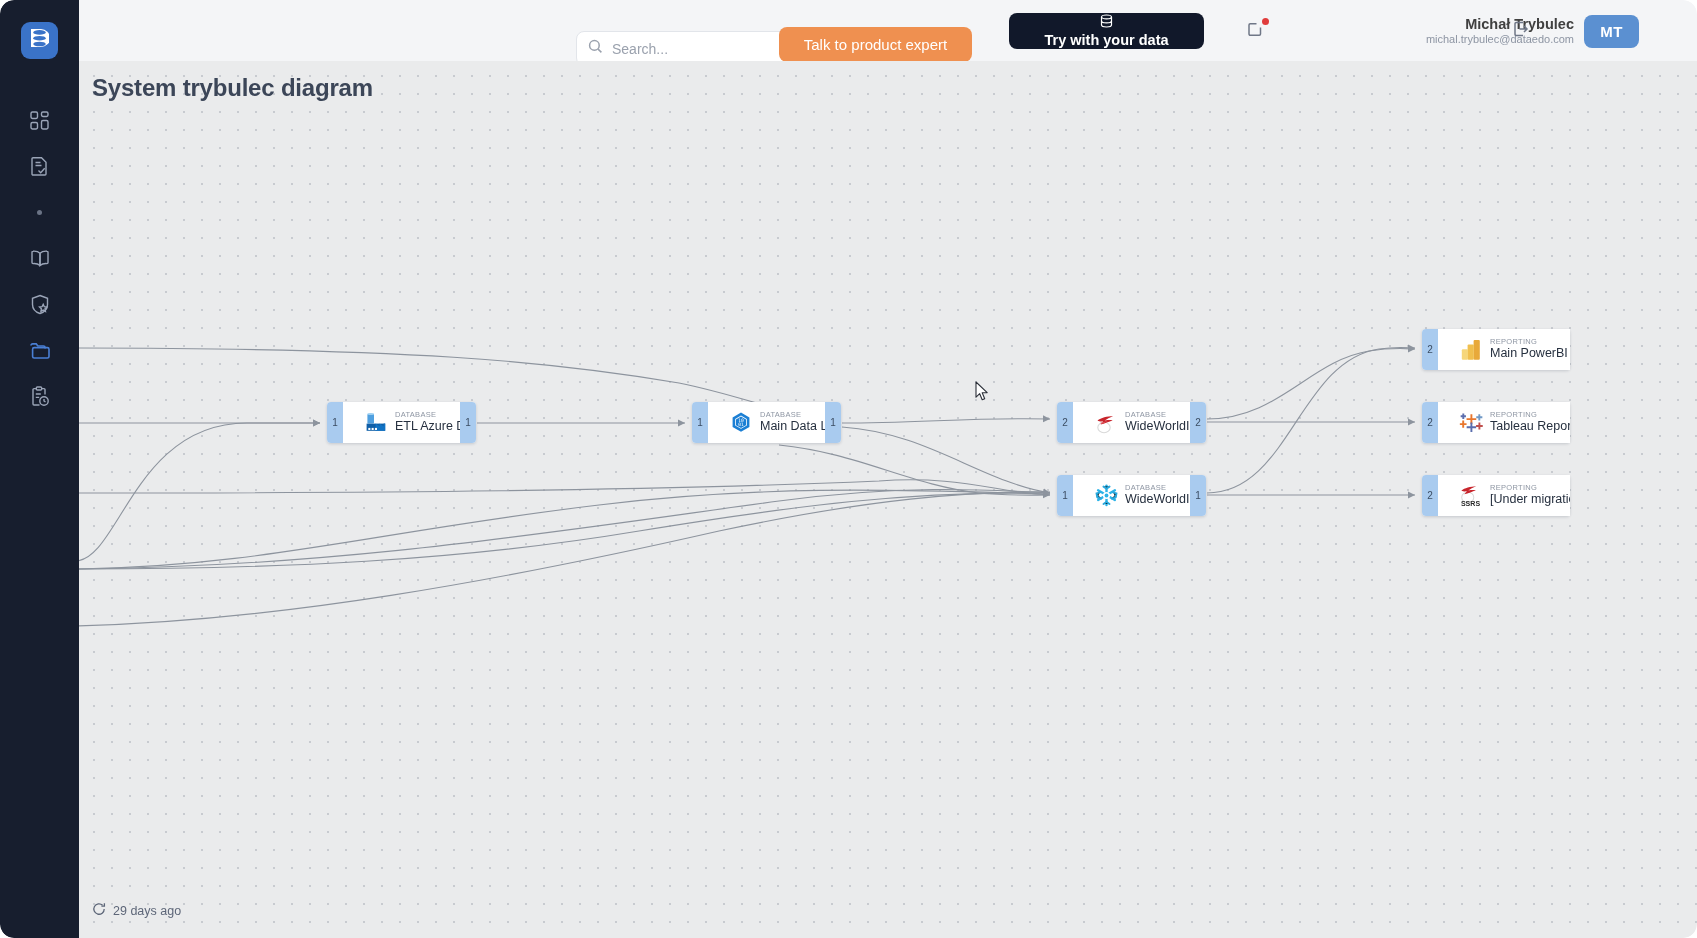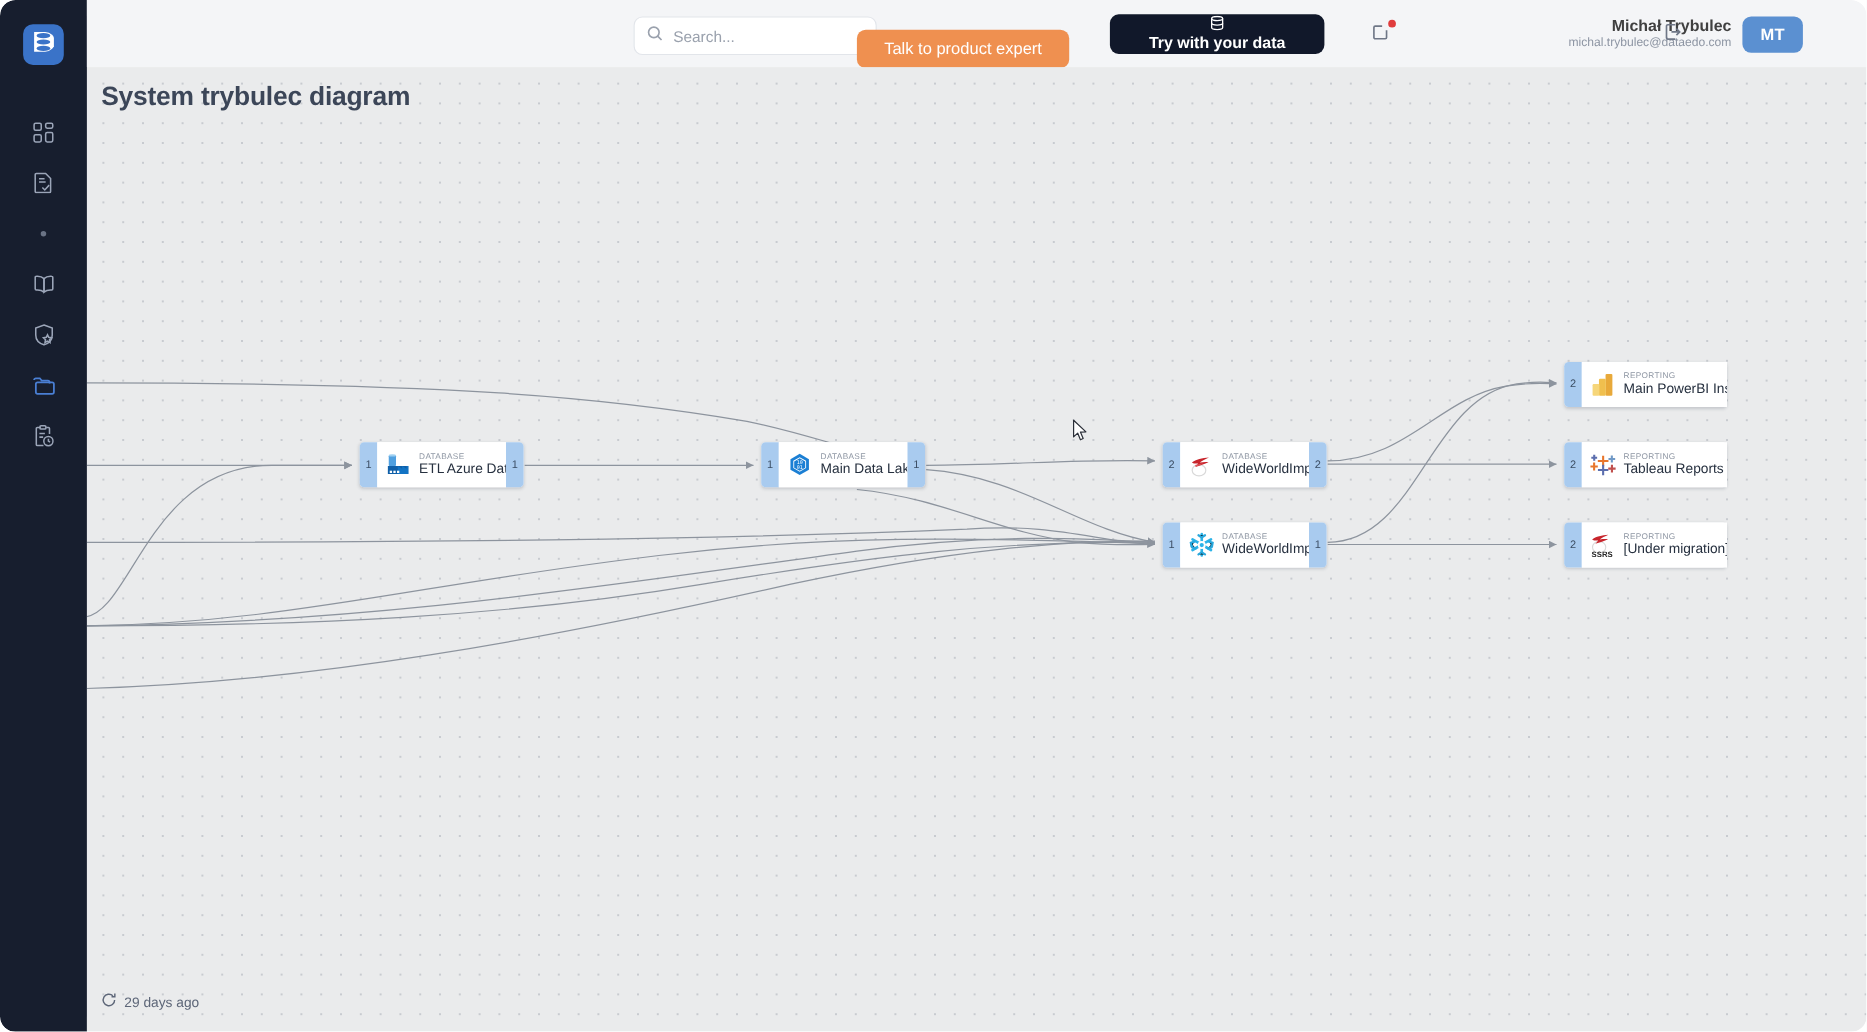--- a/index.html
+++ b/index.html
@@ -46,21 +46,21 @@
 
   
   #topbar {
     position: absolute; left: 79px; top: 0;
     width: 1618px; height: 61px;
     background: #f4f5f7;
     border-top-right-radius: 14px;
     display: flex; align-items: center;
   }
   #search-box {
-    position: absolute; left: 497px; top: 15px;
+    position: absolute; left: 497px; top: 31px;
     width: 221px; height: 35px;
     background: #ffffff;
     border: 1px solid #e2e5ea;
     border-radius: 8px;
     display: flex; align-items: center;
     padding: 0 11px;
     gap: 9px;
     cursor: text;
   }
   #search-input-text { color: #9aa1ad; font-size: 14px; }
@@ -154,21 +154,21 @@
     color: #3b4d63;
     font-size: 10px;
     display: flex; align-items: center; justify-content: center;
     flex: 0 0 16px;
   }
   .port-left { border-radius: 4px 0 0 4px; }
   .port-right { border-radius: 0 4px 4px 0; }
   .node-body {
     flex: 1;
     display: flex; align-items: center;
-    padding-left: 6px;
+    padding-left: 20px;
     gap: 6px;
     overflow: hidden;
     background: #ffffff;
   }
   .node-icon { width: 26px; height: 26px; flex: 0 0 26px; display:flex; align-items:center; justify-content:center; }
   .node-texts { display: flex; flex-direction: column; justify-content: center; overflow: hidden; }
   .node-kind { font-size: 7.5px; color: #8e96a3; letter-spacing: 0.3px; line-height: 1.15; }
   .node-title { font-size: 12.5px; color: #26303f; line-height: 1.2; white-space: nowrap; }
 
   

